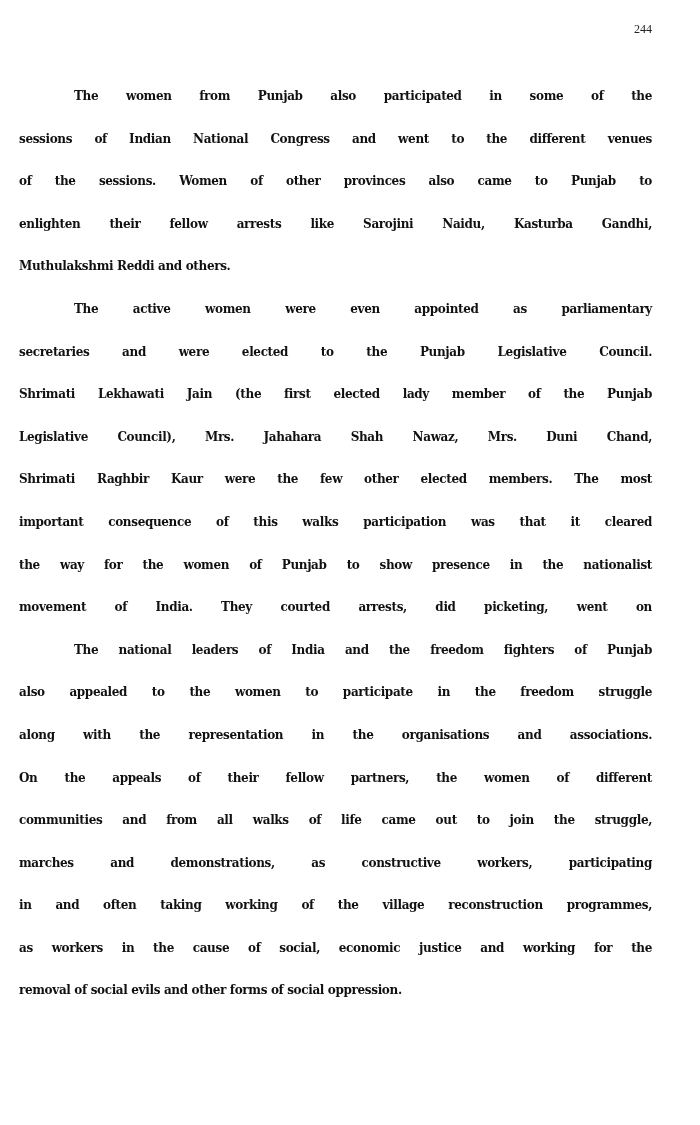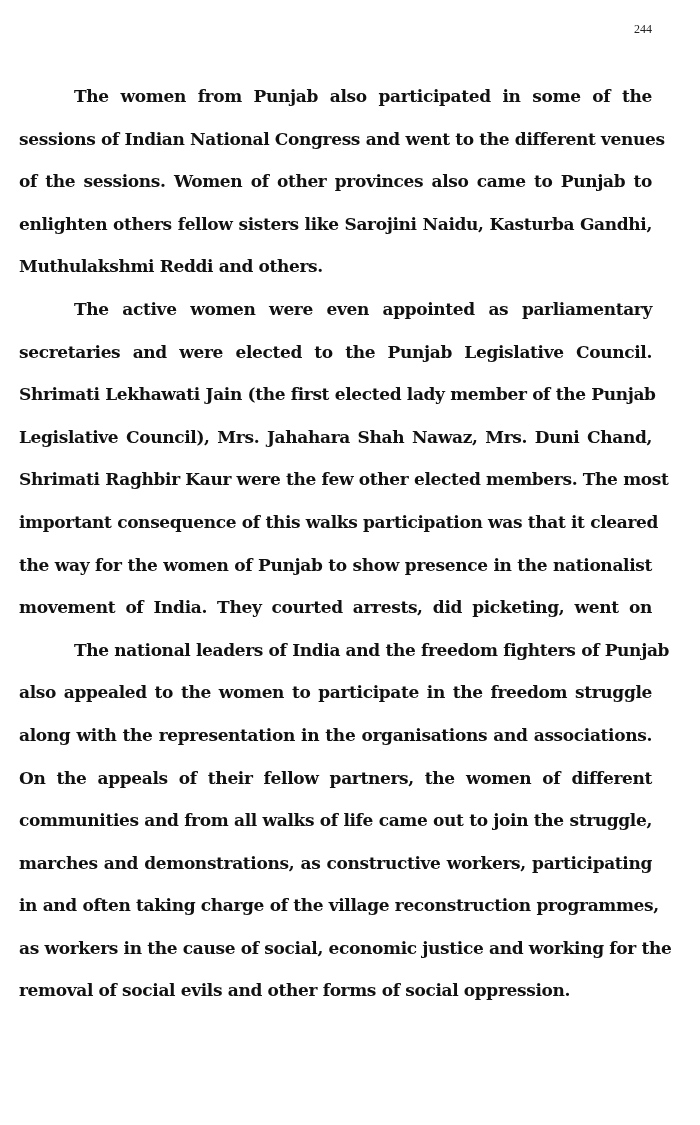--- a/index.html
+++ b/index.html
@@ -22,21 +22,21 @@
       font-size: 12px;
       color: #222222;
     }
     .body-text {
       position: absolute;
       left: 19px;
       top: 75px;
       width: 633px;
       font-family: "DejaVu Serif", "Liberation Serif", serif;
       font-weight: bold;
-      font-size: 17px;
+      font-size: 12px;
       letter-spacing: -0.35px;
     }
     .line {
       height: 42.6px;
       line-height: 42.6px;
       white-space: nowrap;
       text-align: justify;
       text-align-last: justify;
       overflow: visible;
     }
@@ -52,21 +52,21 @@
 <body>
 
 <div class="page-number">244</div>
 
 <div class="body-text">
 
   <div class="paragraph">
     <div class="line indent">The women from Punjab also participated in some of the</div>
     <div class="line">sessions of Indian National Congress and went to the different venues</div>
     <div class="line">of the sessions. Women of other provinces also came to Punjab to</div>
-    <div class="line">enlighten others fellow sisters like Sarojini Naidu, Kasturba Gandhi,</div>
+    <div class="line">enlighten their fellow arrests like Sarojini Naidu, Kasturba Gandhi,</div>
     <div class="line last">Muthulakshmi Reddi and others.</div>
   </div>
 
   <div class="paragraph">
     <div class="line indent">The active women were even appointed as parliamentary</div>
     <div class="line">secretaries and were elected to the Punjab Legislative Council.</div>
     <div class="line">Shrimati Lekhawati Jain (the first elected lady member of the Punjab</div>
     <div class="line">Legislative Council), Mrs. Jahahara Shah Nawaz, Mrs. Duni Chand,</div>
     <div class="line">Shrimati Raghbir Kaur were the few other elected members. The most</div>
     <div class="line">important consequence of this walks participation was that it cleared</div>
@@ -74,18 +74,18 @@
     <div class="line">movement of India. They courted arrests, did picketing, went on</div>
   </div>
 
   <div class="paragraph">
     <div class="line indent">The national leaders of India and the freedom fighters of Punjab</div>
     <div class="line">also appealed to the women to participate in the freedom struggle</div>
     <div class="line">along with the representation in the organisations and associations.</div>
     <div class="line">On the appeals of their fellow partners, the women of different</div>
     <div class="line">communities and from all walks of life came out to join the struggle,</div>
     <div class="line">marches and demonstrations, as constructive workers, participating</div>
-    <div class="line">in and often taking charge of the village reconstruction programmes,</div>
+    <div class="line">in and often taking working of the village reconstruction programmes,</div>
     <div class="line">as workers in the cause of social, economic justice and working for the</div>
     <div class="line last">removal of social evils and other forms of social oppression.</div>
   </div>
 
 </div>
 
 </body></html>

